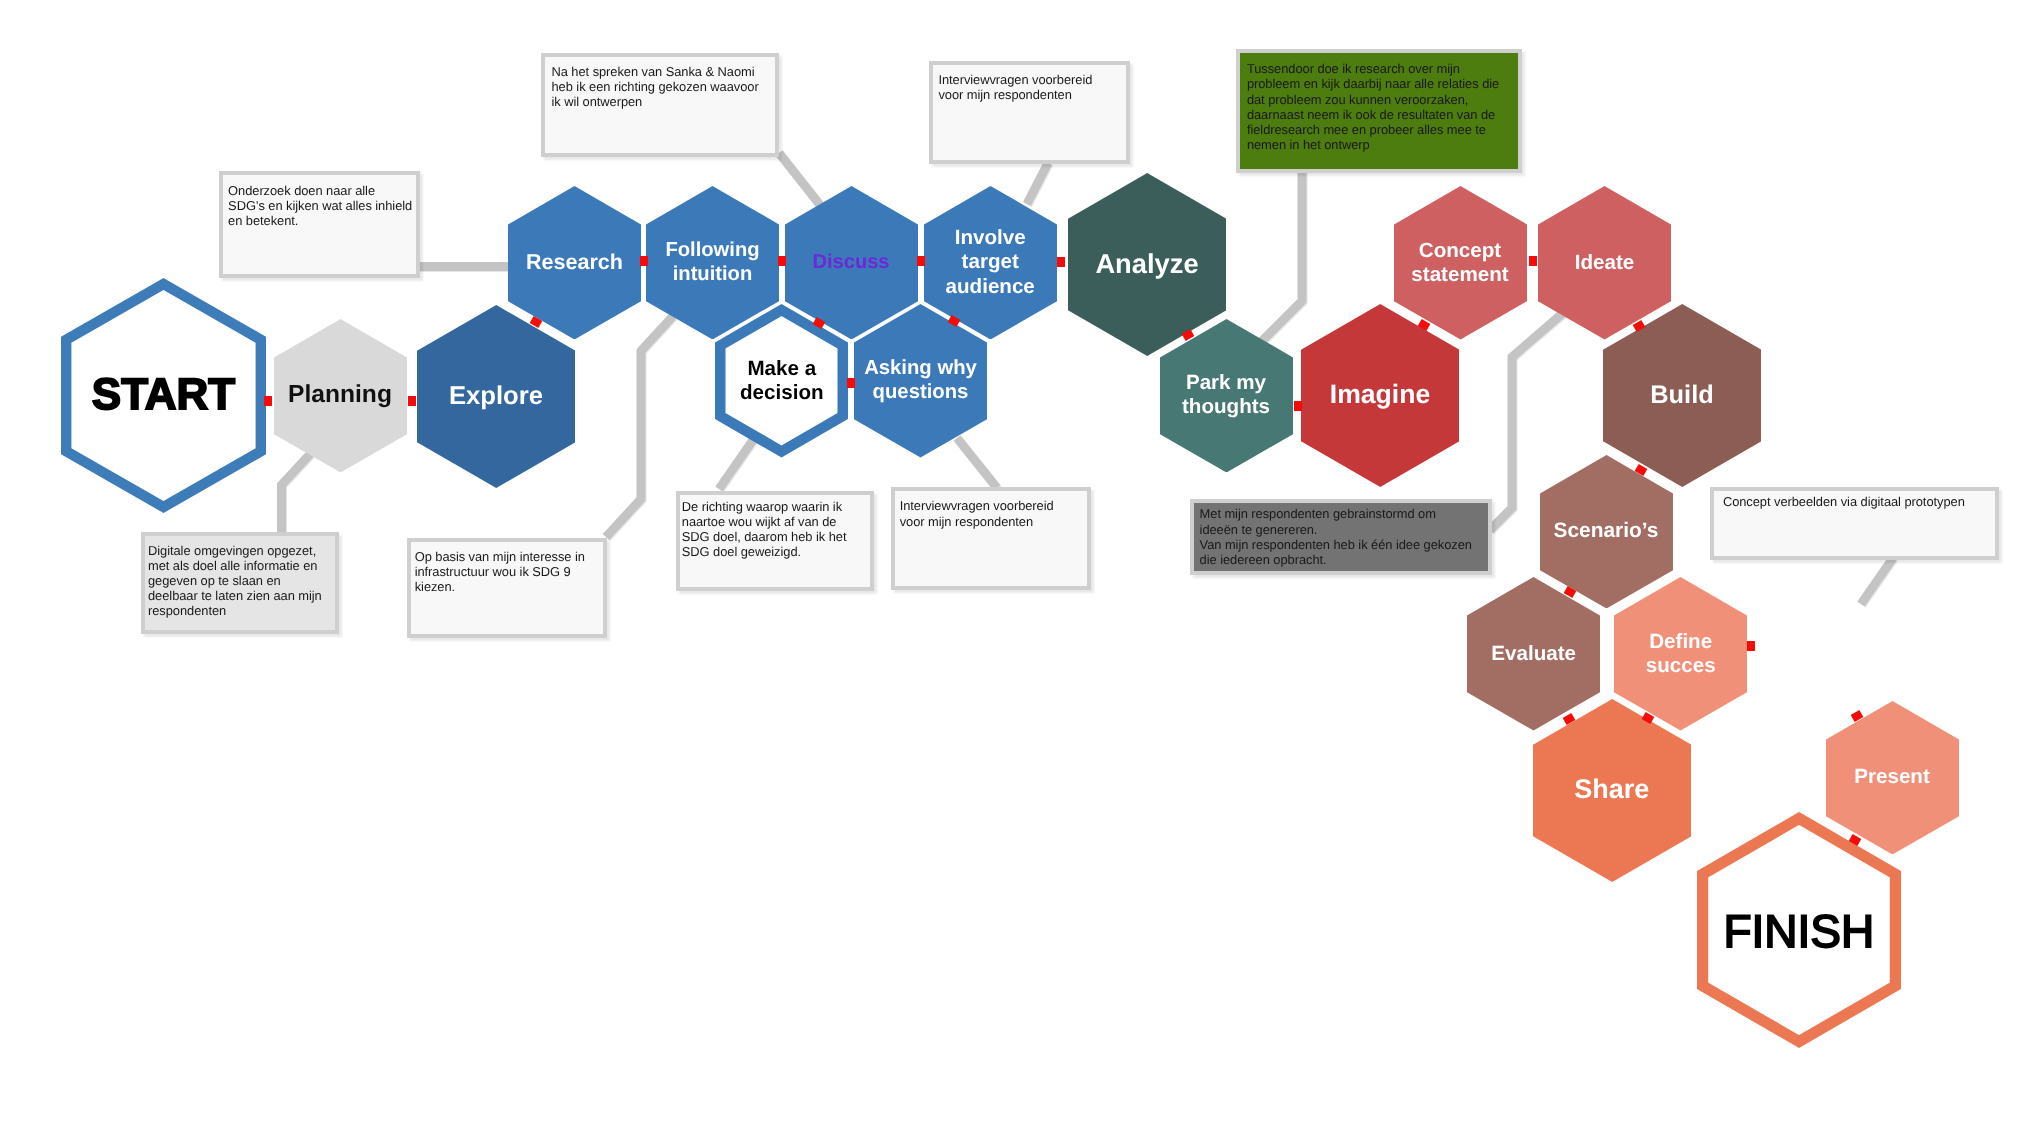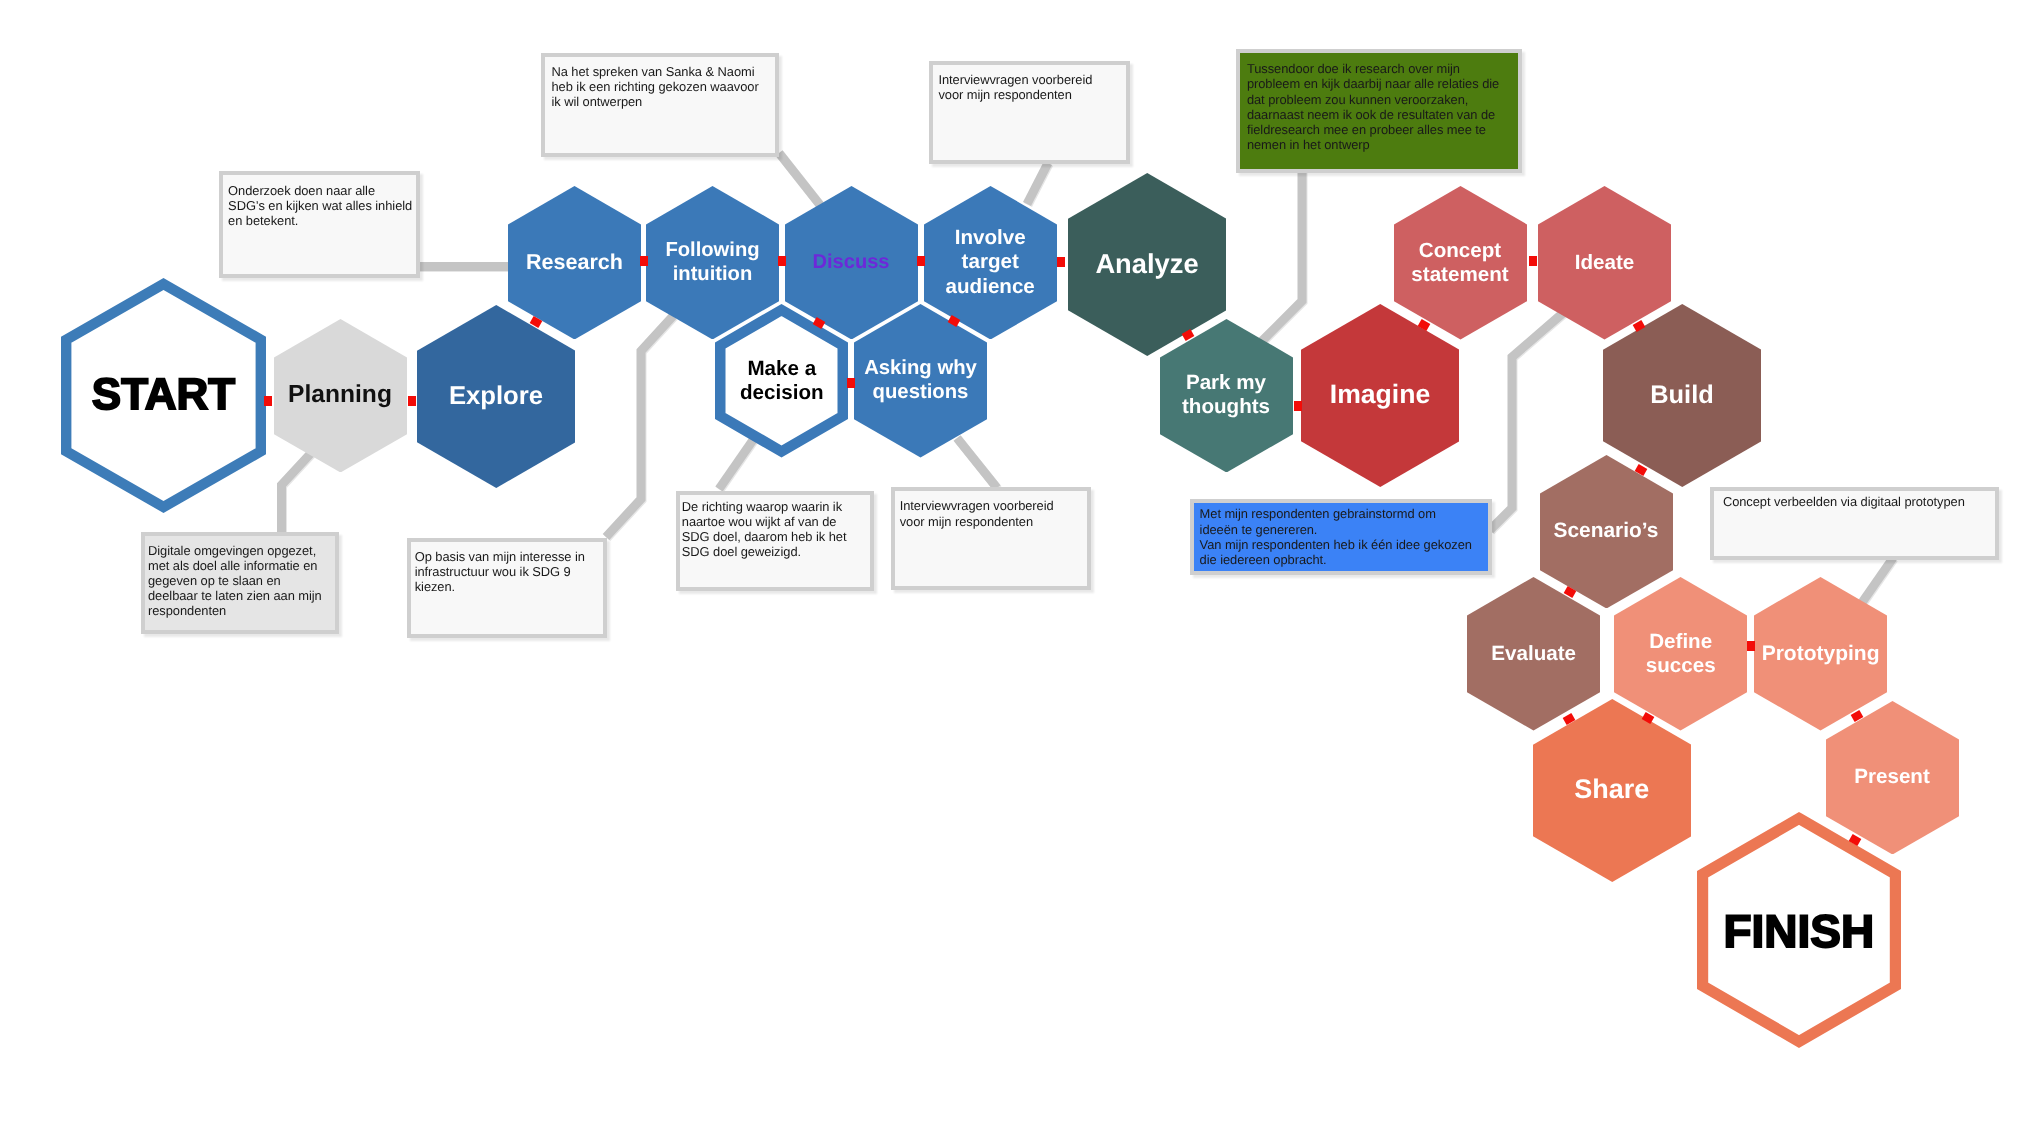--- a/index.html
+++ b/index.html
@@ -214,28 +214,20 @@
   </div>
   <div class="hex" style="left: 1614.2px; top: 577.15px; width: 133px; height: 153.5px; z-index: 6;">
     <span class="shape">
         <svg width="133" height="153.5" viewBox="0 0 133 153.5" style="position:absolute;left:0;top:0;">
           <polygon points="66.50,0.00 133.00,38.38 133.00,115.13 66.50,153.50 0.00,115.13 0.00,38.38" fill="#F09078"></polygon>
         </svg>
       </span>
     <div class="lbl" style="color: rgb(255, 255, 255); font-size: 20.6px; font-weight: 700; line-height: 1.17;">Define
 succes</div>
   </div>
-  <div class="hex" style="left: 1754.1px; top: 577.15px; width: 133px; height: 153.5px; z-index: 6;">
-    <span class="shape">
-        <svg width="133" height="153.5" viewBox="0 0 133 153.5" style="position:absolute;left:0;top:0;">
-          <polygon points="66.50,0.00 133.00,38.38 133.00,115.13 66.50,153.50 0.00,115.13 0.00,38.38" fill="#F09078"></polygon>
-        </svg>
-      </span>
-    <div class="lbl" style="color: rgb(255, 255, 255); font-size: 21px; font-weight: 700; line-height: 1.17;">Prototyping</div>
-  </div>
   <div class="hex" style="left: 1532.55px; top: 698.5px; width: 158.5px; height: 183px; z-index: 6;">
     <span class="shape">
         <svg width="158.5" height="183" viewBox="0 0 158.5 183" style="position:absolute;left:0;top:0;">
           <polygon points="79.25,0.00 158.50,45.75 158.50,137.25 79.25,183.00 0.00,137.25 0.00,45.75" fill="#EC7753"></polygon>
         </svg>
       </span>
     <div class="lbl" style="color: rgb(255, 255, 255); font-size: 27px; font-weight: 700; line-height: 1.17;">Share</div>
   </div>
   <div class="hex" style="left: 1825.5px; top: 700.55px; width: 133px; height: 153.5px; z-index: 6;">
     <span class="shape">
@@ -244,21 +236,21 @@
         </svg>
       </span>
     <div class="lbl" style="color: rgb(255, 255, 255); font-size: 20.6px; font-weight: 700; line-height: 1.17;">Present</div>
   </div>
   <div class="hex" style="left: 1696.8px; top: 811.6px; width: 204px; height: 236px; z-index: 7;">
     <span class="shape">
         <svg width="204" height="236" viewBox="0 0 204 236" style="position:absolute;left:0;top:0;">
           <polygon points="102.00,6.47 198.40,62.23 198.40,173.77 102.00,229.53 5.60,173.77 5.60,62.23" fill="#ffffff" stroke="#EC7753" stroke-width="11.2" stroke-linejoin="miter"></polygon>
         </svg>
       </span>
-    <div class="lbl" style="color: rgb(0, 0, 0); font-size: 46px; font-weight: 700; line-height: 1.17; letter-spacing: 0px; top: 2px; -webkit-text-stroke: 1.9px rgb(0, 0, 0);">FINISH</div>
+    <div class="lbl" style="color: rgb(0, 0, 0); font-size: 46px; font-weight: 400; line-height: 1.17; letter-spacing: 0px; top: 2px; -webkit-text-stroke: 1.9px rgb(0, 0, 0);">FINISH</div>
   </div>
 
   <div class="note" style="left: 218.8px; top: 170.5px; width: 201px; height: 107px; background: rgb(248, 248, 248); border: 4px solid rgb(207, 207, 207); box-shadow: rgba(0, 0, 0, 0.09) 3px 3px 2px; z-index: 8;">
     <div class="txt" style="left: 5.3px; top: 8.3px; right: 2px; font-size: 12.9px; line-height: 15.2px; color: rgb(25, 25, 25); letter-spacing: -0.06px;">Onderzoek doen naar alle
 SDG’s en kijken wat alles inhield
 en betekent.</div>
   </div>
   <div class="note" style="left: 540.8px; top: 52.5px; width: 238px; height: 104px; background: rgb(248, 248, 248); border: 4px solid rgb(207, 207, 207); box-shadow: rgba(0, 0, 0, 0.09) 3px 3px 2px; z-index: 8;">
     <div class="txt" style="left: 6.7px; top: 7px; right: 2px; font-size: 12.9px; line-height: 15.2px; color: rgb(25, 25, 25); letter-spacing: -0.06px;">Na het spreken van Sanka &amp; Naomi
 heb ik een richting gekozen waavoor
@@ -291,21 +283,21 @@
   <div class="note" style="left: 675.9px; top: 491px; width: 198px; height: 100px; background: rgb(248, 248, 248); border: 4px solid rgb(207, 207, 207); box-shadow: rgba(0, 0, 0, 0.09) 3px 3px 2px; z-index: 8;">
     <div class="txt" style="left: 1.9px; top: 3.5px; right: 2px; font-size: 12.9px; line-height: 15.2px; color: rgb(25, 25, 25); letter-spacing: -0.06px;">De richting waarop waarin ik
 naartoe wou wijkt af van de
 SDG doel, daarom heb ik het
 SDG doel geweizigd.</div>
   </div>
   <div class="note" style="left: 890.7px; top: 487.3px; width: 200px; height: 103px; background: rgb(248, 248, 248); border: 4px solid rgb(207, 207, 207); box-shadow: rgba(0, 0, 0, 0.09) 3px 3px 2px; z-index: 8;">
     <div class="txt" style="left: 5px; top: 7px; right: 2px; font-size: 12.9px; line-height: 15.2px; color: rgb(25, 25, 25); letter-spacing: -0.06px;">Interviewvragen voorbereid
 voor mijn respondenten</div>
   </div>
-  <div class="note" style="left: 1189.6px; top: 498.9px; width: 302px; height: 76px; background: #3b82f6; border: 4px solid rgb(207, 207, 207); box-shadow: rgba(0, 0, 0, 0.09) 3px 3px 2px; z-index: 8;">
+  <div class="note" style="left: 1189.6px; top: 498.9px; width: 302px; height: 76px; background: #737373; border: 4px solid rgb(207, 207, 207); box-shadow: rgba(0, 0, 0, 0.09) 3px 3px 2px; z-index: 8;">
     <div class="txt" style="left: 6px; top: 3.5px; right: 2px; font-size: 12.9px; line-height: 15.2px; color: rgb(25, 25, 25); letter-spacing: -0.06px;">Met mijn respondenten gebrainstormd om
 ideeën te genereren.
 Van mijn respondenten heb ik één idee gekozen
 die iedereen opbracht.</div>
   </div>
   <div class="note" style="left: 1709.6px; top: 486.9px; width: 289px; height: 73px; background: rgb(248, 248, 248); border: 4px solid rgb(207, 207, 207); box-shadow: rgba(0, 0, 0, 0.09) 3px 3px 2px; z-index: 8;">
     <div class="txt" style="left: 9.3px; top: 2.9px; right: 2px; font-size: 12.9px; line-height: 15.2px; color: rgb(25, 25, 25); letter-spacing: -0.06px;">Concept verbeelden via digitaal prototypen</div>
   </div>
 
 </div>

